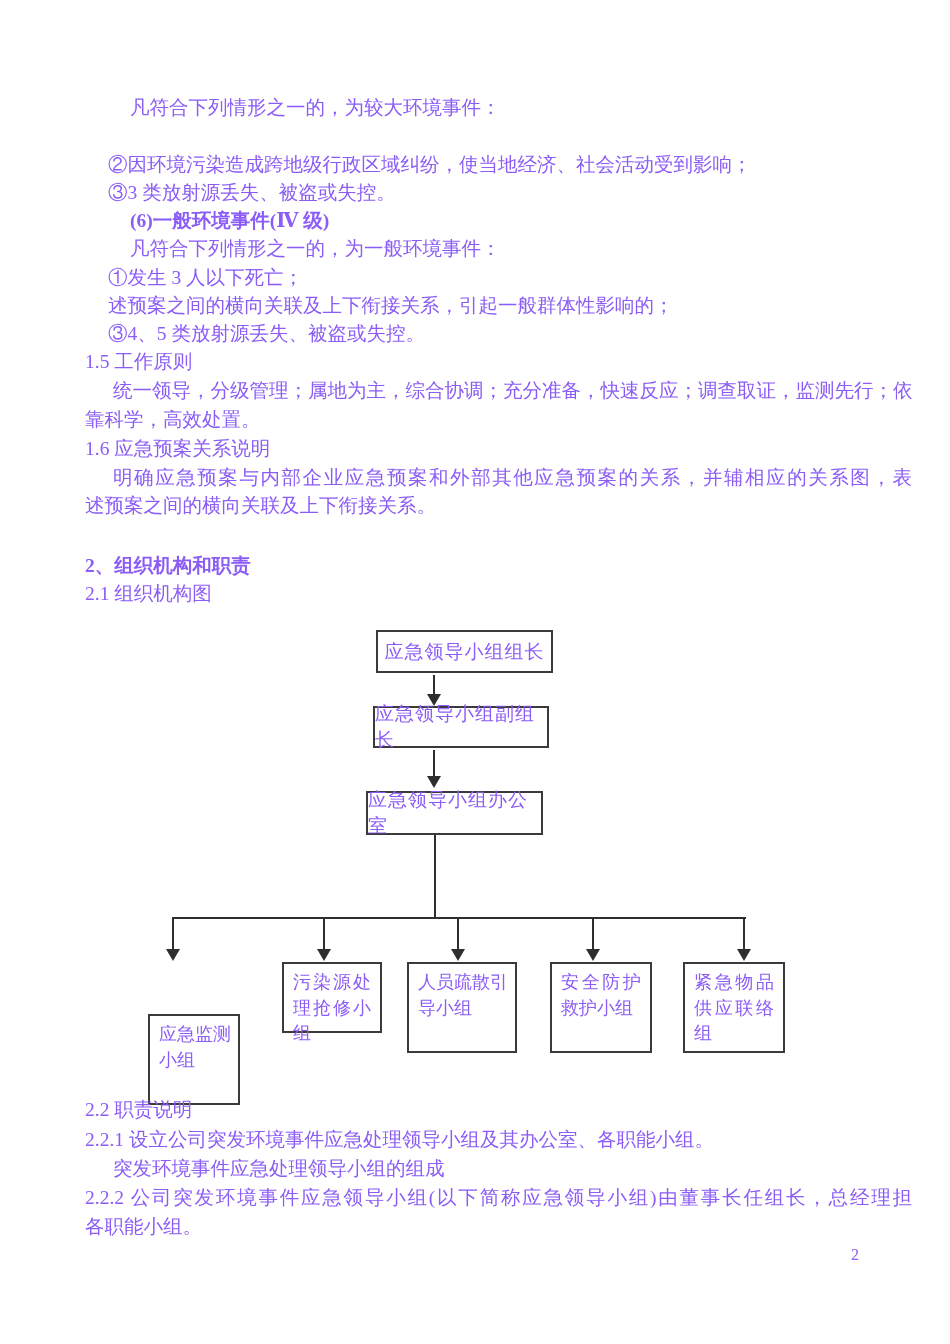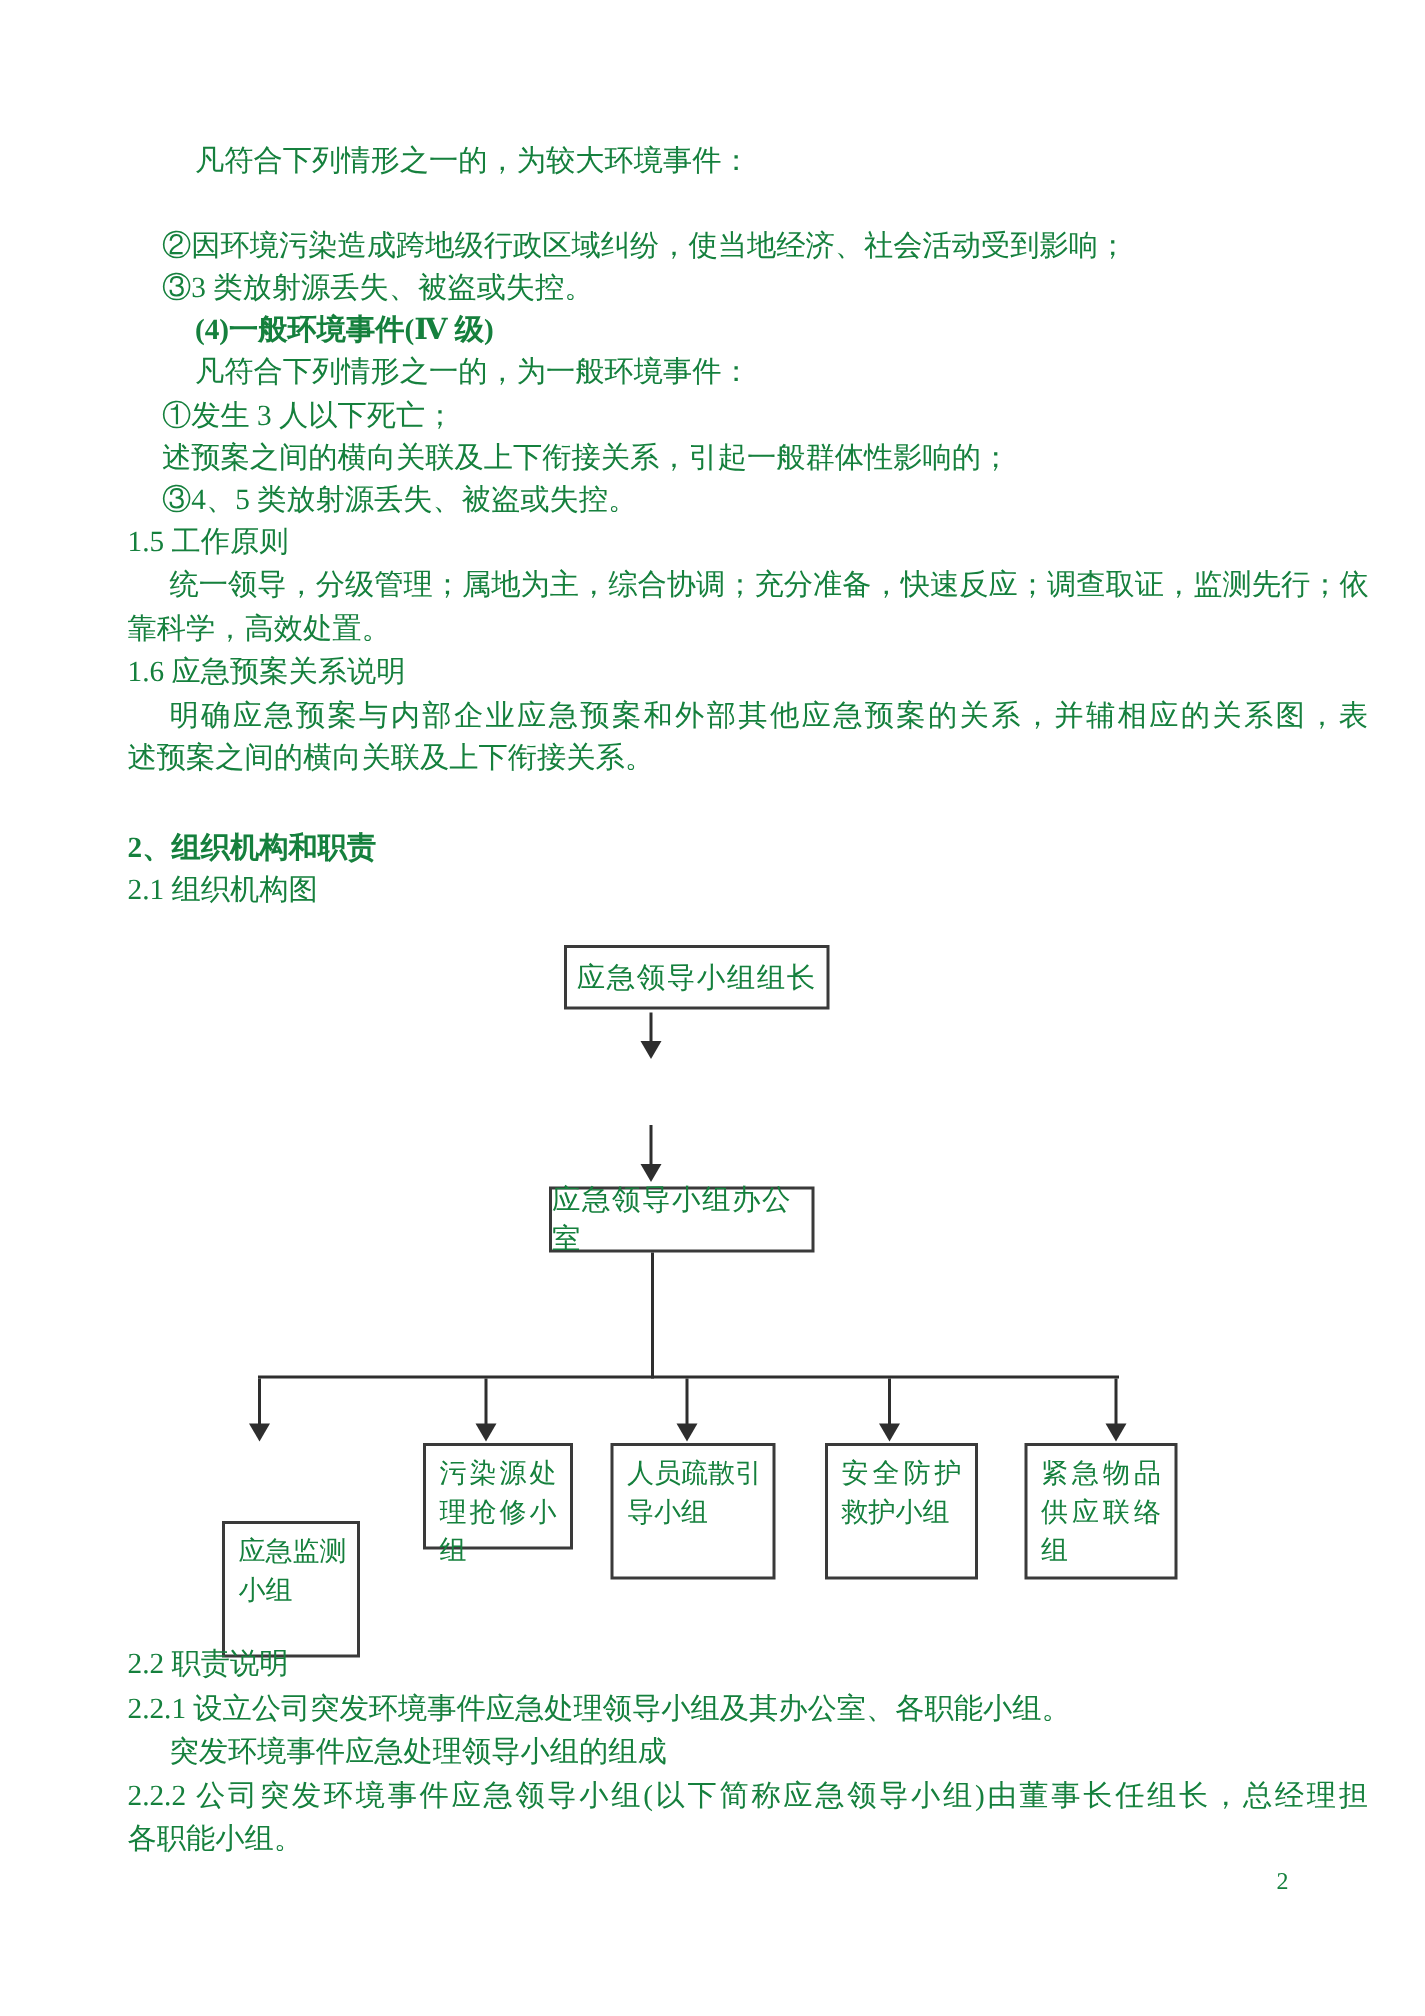--- a/index.html
+++ b/index.html
@@ -1,19 +1,19 @@
 <!DOCTYPE html>
 <html><head>
 <meta charset="utf-8">
 <style>
   html,body{margin:0;padding:0;background:#e9e9e9;}
   .page{
     position:relative;width:950px;height:1344px;background:#ffffff;
     font-family:"Liberation Serif","DejaVu Serif",serif;
-    color:#15803d;overflow:hidden;
+    color:#8b5cf6;overflow:hidden;
   }
   .tl{
     position:absolute;height:28px;line-height:28px;font-size:19.5px;
     white-space:pre;letter-spacing:0;
   }
   .b{font-weight:bold;}
   .j{white-space:nowrap;text-align:justify;text-align-last:justify;}
   .obox{
     position:absolute;border:2px solid #3a3a3a;background:#ffffff;box-sizing:border-box;
   }
@@ -32,39 +32,40 @@
   .pagenum{position:absolute;font-size:16px;line-height:20px;}
 </style>
 </head>
 <body>
 
 <div class="page">
 
   <div class="tl" style="top:94px;left:130px">凡符合下列情形之一的，为较大环境事件：</div>
   <div class="tl" style="top:151px;left:108px">②因环境污染造成跨地级行政区域纠纷，使当地经济、社会活动受到影响；</div>
   <div class="tl" style="top:179px;left:108px">③3 类放射源丢失、被盗或失控。</div>
-  <div class="tl b" style="top:207px;left:130px">(4)一般环境事件(Ⅳ 级)</div>
+  <div class="tl b" style="top:207px;left:130px">(6)一般环境事件(Ⅳ 级)</div>
   <div class="tl" style="top:235px;left:130px">凡符合下列情形之一的，为一般环境事件：</div>
   <div class="tl" style="top:264px;left:108px">①发生 3 人以下死亡；</div>
   <div class="tl" style="top:292px;left:108px">述预案之间的横向关联及上下衔接关系，引起一般群体性影响的；</div>
   <div class="tl" style="top:320px;left:108px">③4、5 类放射源丢失、被盗或失控。</div>
   <div class="tl" style="top:348px;left:85px">1.5 工作原则</div>
   <div class="tl j" style="top:377px;left:113px;width:799px">统一领导，分级管理；属地为主，综合协调；充分准备，快速反应；调查取证，监测先行；依</div>
   <div class="tl" style="top:406px;left:85px">靠科学，高效处置。</div>
   <div class="tl" style="top:435px;left:85px">1.6 应急预案关系说明</div>
   <div class="tl j" style="top:464px;left:113px;width:799px">明确应急预案与内部企业应急预案和外部其他应急预案的关系，并辅相应的关系图，表</div>
   <div class="tl" style="top:492px;left:85px">述预案之间的横向关联及上下衔接关系。</div>
   <div class="tl b" style="top:552px;left:85px">2、组织机构和职责</div>
   <div class="tl" style="top:580px;left:85px">2.1 组织机构图</div>
 
   <div class="obox chainbox" style="left:360px;top:630px;width:177px;height:43px">应急领导小组组长</div>
 
   <div class="vline" style="left:433px;top:675px;height:20px"></div>
   <div class="ah" style="left:427px;top:694px"></div>
 
+  <div class="obox chainbox" style="left:357px;top:706px;width:176px;height:42px">应急领导小组副组长</div>
 
   <div class="vline" style="left:433px;top:750px;height:27px"></div>
   <div class="ah" style="left:427px;top:776px"></div>
 
   <div class="obox chainbox" style="left:350px;top:791px;width:177px;height:44px">应急领导小组办公室</div>
 
   <div class="vline" style="left:434px;top:835px;height:84px"></div>
   <div class="hline" style="left:172px;top:917px;width:574px"></div>
 
   <div class="vline" style="left:172px;top:919px;height:31px"></div>

